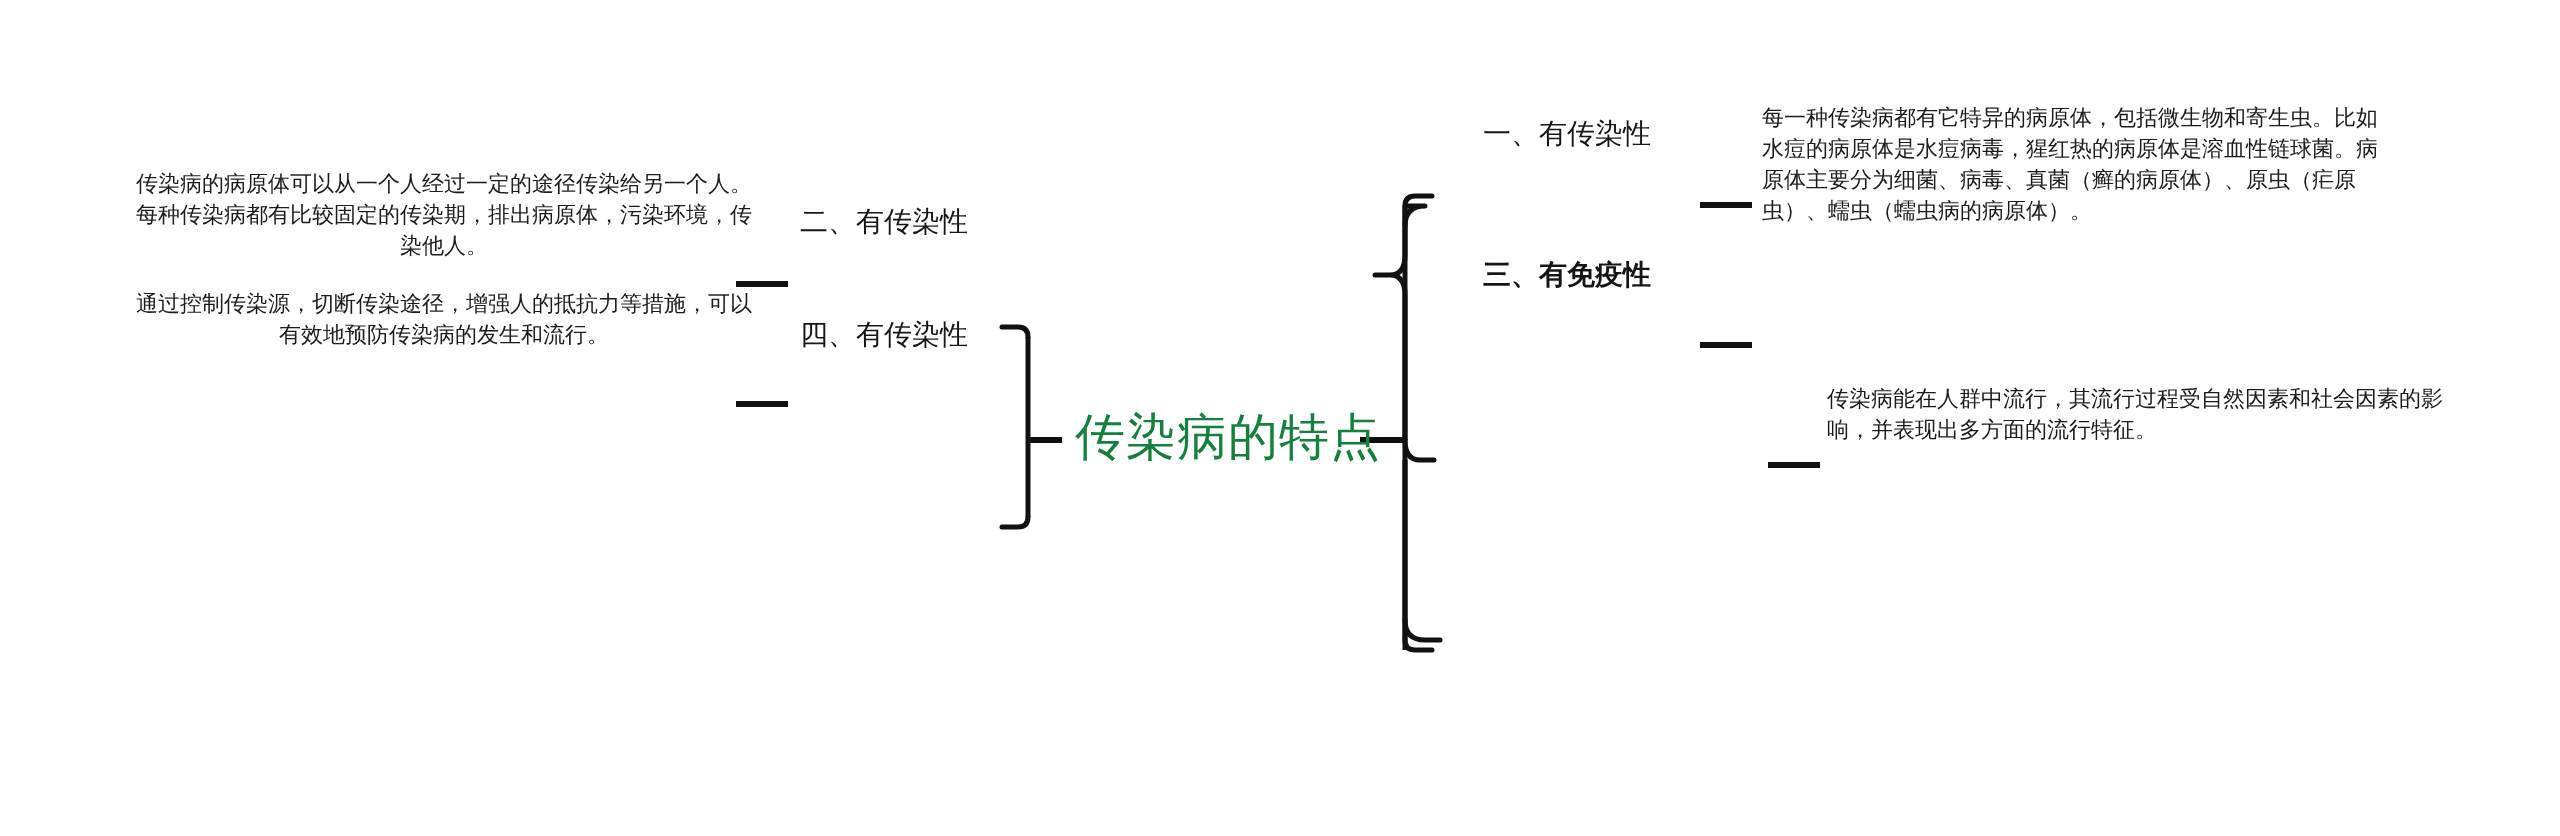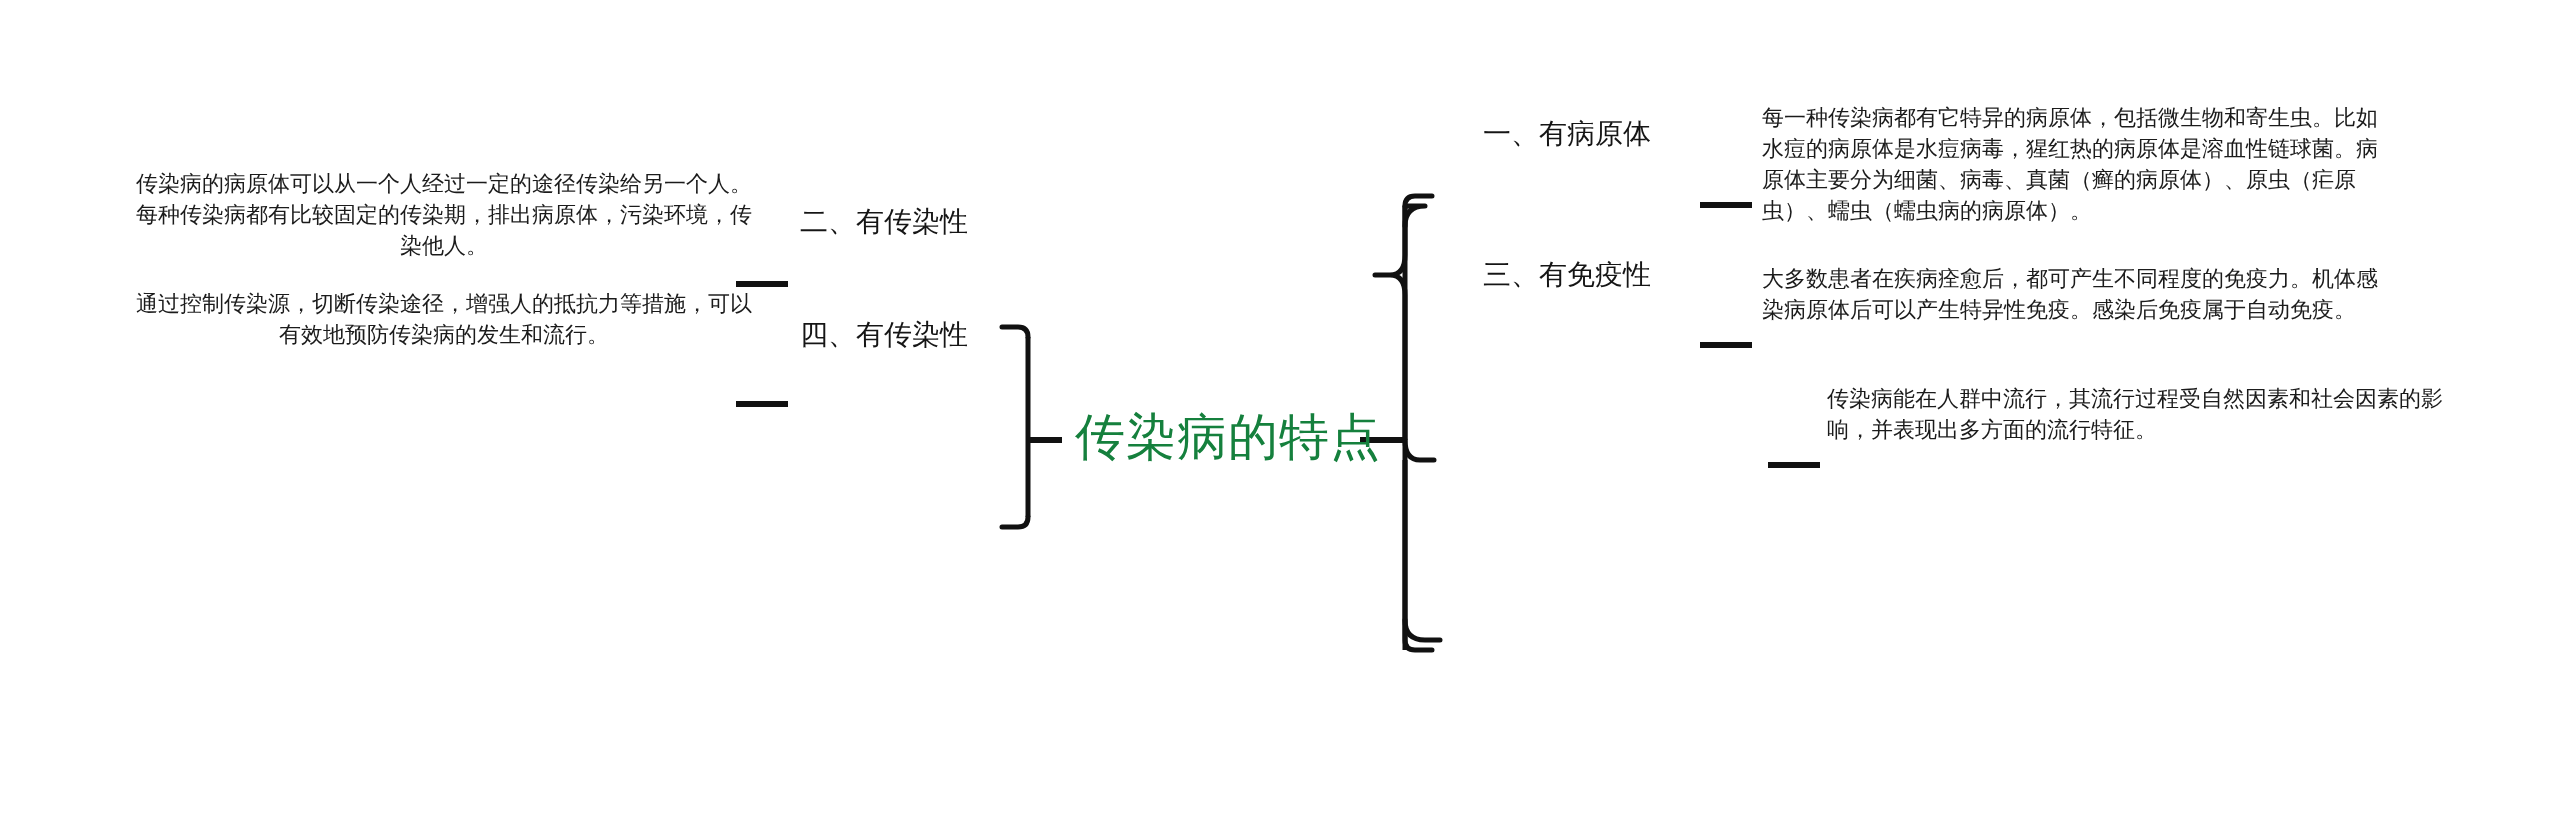--- a/index.html
+++ b/index.html
@@ -37,21 +37,21 @@
   }
   
   .branch-label {
     position: absolute;
     font-size: 28px;
     line-height: 40px;
     white-space: nowrap;
     color: #151515;
   }
   #branch-label-1 { left: 1483px; top: 114px; }
-  #branch-label-3 { left: 1483px; top: 255px; }
+  #branch-label-3 { left: 1483px; top: 255px; font-weight: bold; }
   #branch-label-5 { left: 1443px; top: 375px; }
   #branch-label-2 { left: 800px; top: 202px; }
   #branch-label-4 { left: 800px; top: 315px; }
 
   
   .detail-right {
     position: absolute;
     font-size: 22px;
     line-height: 31px;
     text-align: left;
@@ -112,25 +112,24 @@
     <line x1="1700" y1="205" x2="1752" y2="205" stroke="#111111" stroke-width="6" stroke-linecap="butt"></line>
     <line x1="1700" y1="345" x2="1752" y2="345" stroke="#111111" stroke-width="6" stroke-linecap="butt"></line>
     <line x1="1768" y1="465" x2="1820" y2="465" stroke="#111111" stroke-width="6" stroke-linecap="butt"></line>
 
     <line x1="736" y1="284" x2="788" y2="284" stroke="#111111" stroke-width="6" stroke-linecap="butt"></line>
     <line x1="736" y1="404" x2="788" y2="404" stroke="#111111" stroke-width="6" stroke-linecap="butt"></line>
   </svg>
 
   <div id="root-node">传染病的特点</div>
 
-  <div class="branch-label" id="branch-label-1">一、有病原体</div>
+  <div class="branch-label" id="branch-label-1">一、有传染性</div>
   <div class="detail-right" id="detail-1">每一种传染病都有它特异的病原体，包括微生物和寄生虫。比如水痘的病原体是水痘病毒，猩红热的病原体是溶血性链球菌。病原体主要分为细菌、病毒、真菌（癣的病原体）、原虫（疟原虫）、蠕虫（蠕虫病的病原体）。</div>
 
   <div class="branch-label" id="branch-label-3">三、有免疫性</div>
-  <div class="detail-right" id="detail-3">大多数患者在疾病痊愈后，都可产生不同程度的免疫力。机体感染病原体后可以产生特异性免疫。感染后免疫属于自动免疫。</div>
 
   <div class="detail-right" id="detail-5">传染病能在人群中流行，其流行过程受自然因素和社会因素的影响，并表现出多方面的流行特征。</div>
 
   <div class="branch-label" id="branch-label-2">二、有传染性</div>
   <div class="detail-left" id="detail-2">传染病的病原体可以从一个人经过一定的途径传染给另一个人。每种传染病都有比较固定的传染期，排出病原体，污染环境，传染他人。</div>
 
   <div class="branch-label" id="branch-label-4">四、有传染性</div>
   <div class="detail-left" id="detail-4">通过控制传染源，切断传染途径，增强人的抵抗力等措施，可以有效地预防传染病的发生和流行。</div>
 
 </div>

